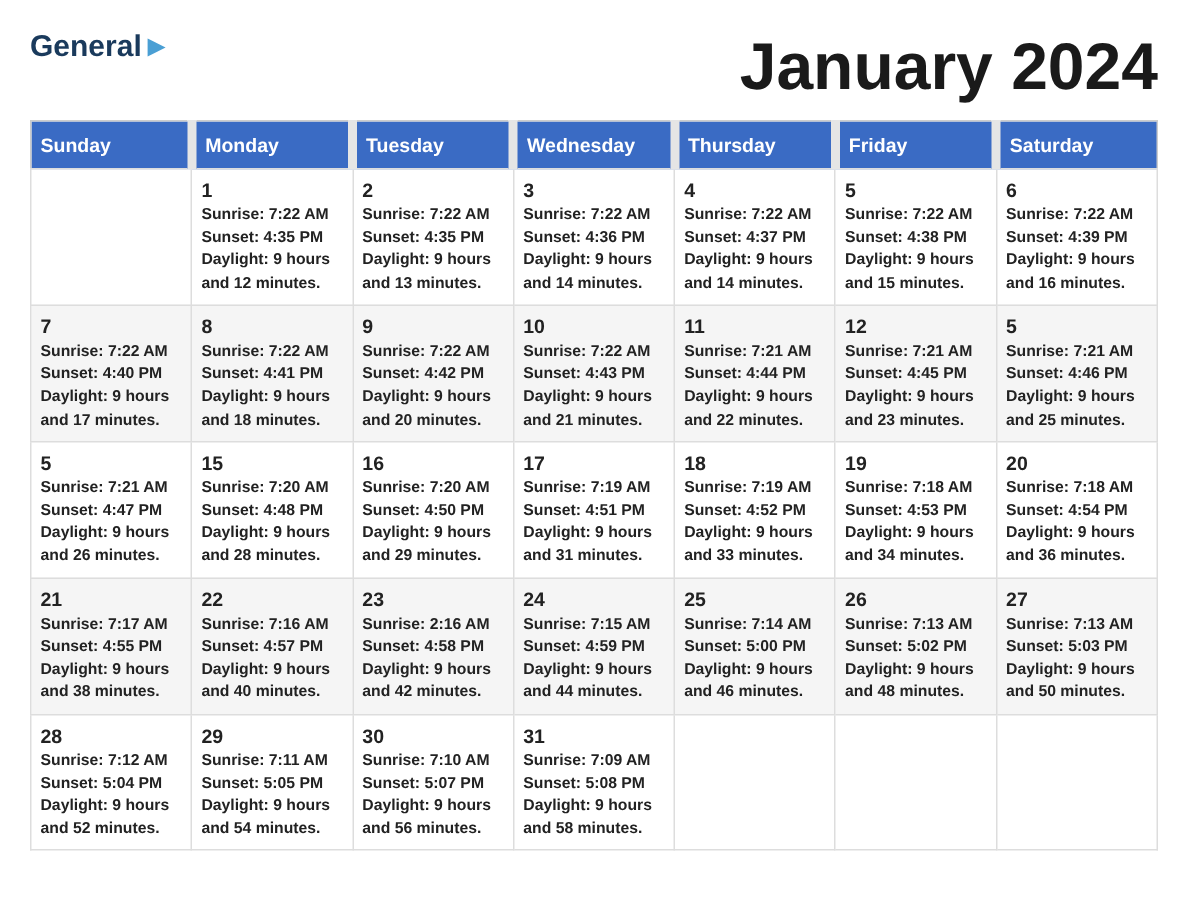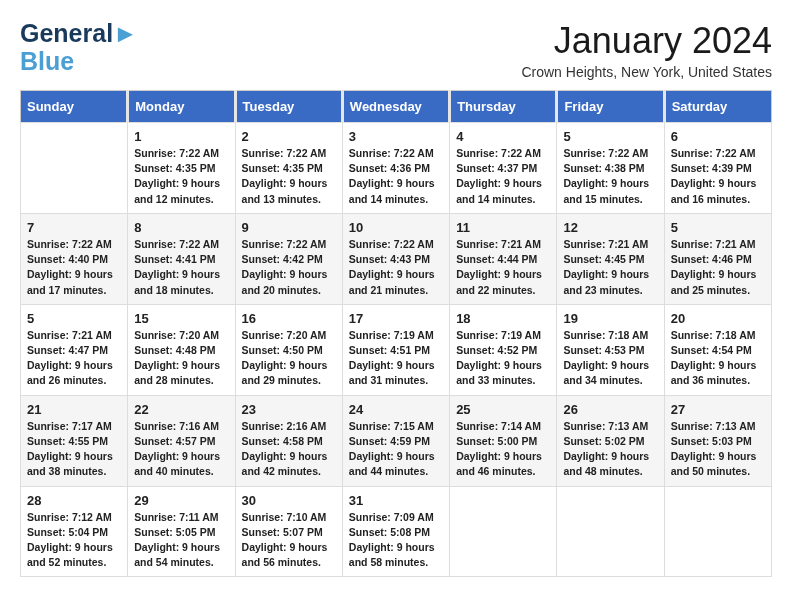--- a/index.html
+++ b/index.html
@@ -14,34 +14,34 @@
       display: flex;
       justify-content: space-between;
       align-items: flex-start;
       margin-bottom: 10px;
     }
     .logo {
       display: flex;
       align-items: center;
     }
     .logo-text {
-      font-size: 25px;
+      font-size: 20px;
       font-weight: bold;
       color: #1a3a5c;
       line-height: 1.1;
     }
     .logo-text span {
       color: #4a9fd4;
     }
     .title-block {
       text-align: right;
     }
     .month-title {
-      font-size: 36px;
-      font-weight: normal;
+      font-size: 44px;
+      font-weight: bold;
       color: #1a1a1a;
     }
     .location {
       font-size: 14px;
       color: #333;
       margin-top: 2px;
     }
     table {
       width: 100%;
       border-collapse: collapse;
@@ -49,21 +49,21 @@
     }
     thead tr {
       background-color: #3a6bc4;
       color: #fff;
     }
     thead th {
       padding: 8px 6px;
       text-align: left;
       font-size: 13px;
       font-weight: bold;
-      border-right: 3px solid #e5e5e5;
+      border-right: 6px solid #e5e5e5;
     }
     thead th:last-child { border-right: none; }
     tbody td {
       vertical-align: top;
       padding: 6px 6px;
       border: 1px solid #ddd;
       font-size: 11px;
       color: #222;
       min-height: 80px;
       width: 14.28%;
@@ -89,27 +89,25 @@
     .empty { background: #fff; }
   </style>
 </head>
 <body>
 
 <div class="header">
   <div class="logo">
     <div>
       <div class="logo-text">
         <div>General<span style="color:#4a9fd4;">►</span></div>
-        <div style="color:#4a9fd4;">Blue</div>
       </div>
     </div>
   </div>
   <div class="title-block">
     <div class="month-title">January 2024</div>
-    <div class="location">Crown Heights, New York, United States</div>
   </div>
 </div>
 
 <table>
   <thead>
     <tr>
     <th>Sunday</th>
         <th>Monday</th>
         <th>Tuesday</th>
         <th>Wednesday</th>

